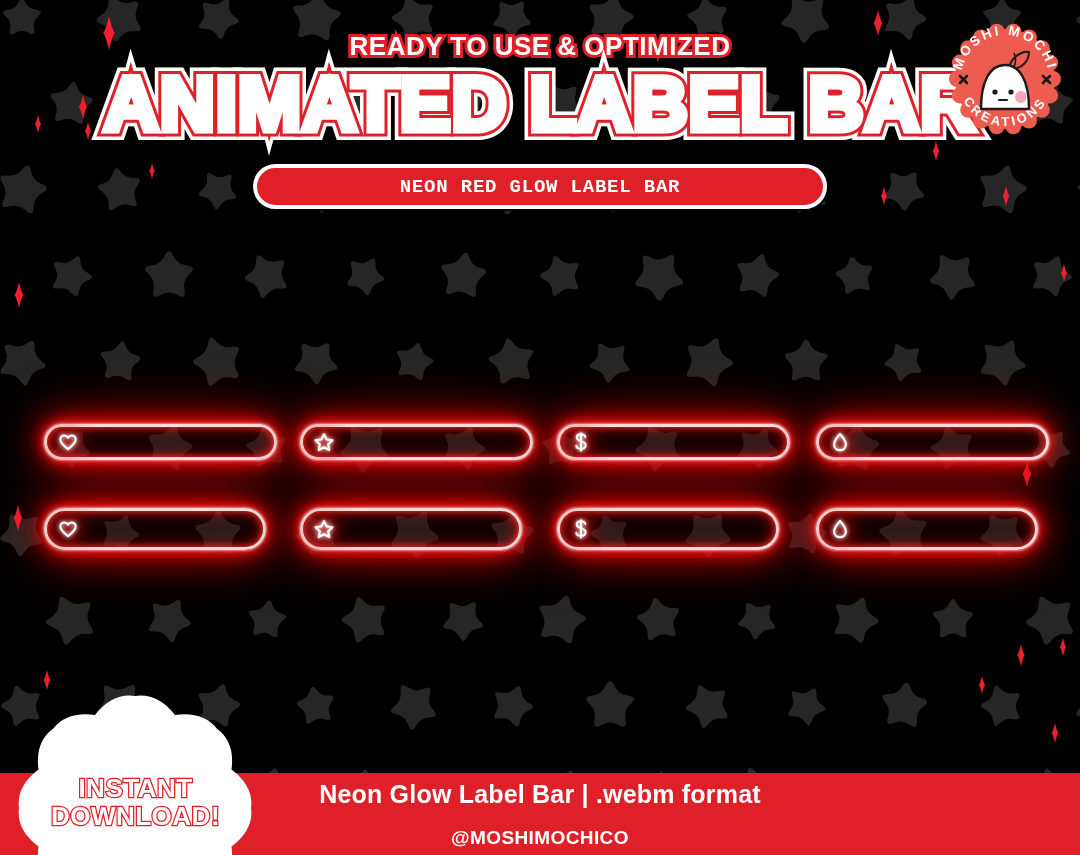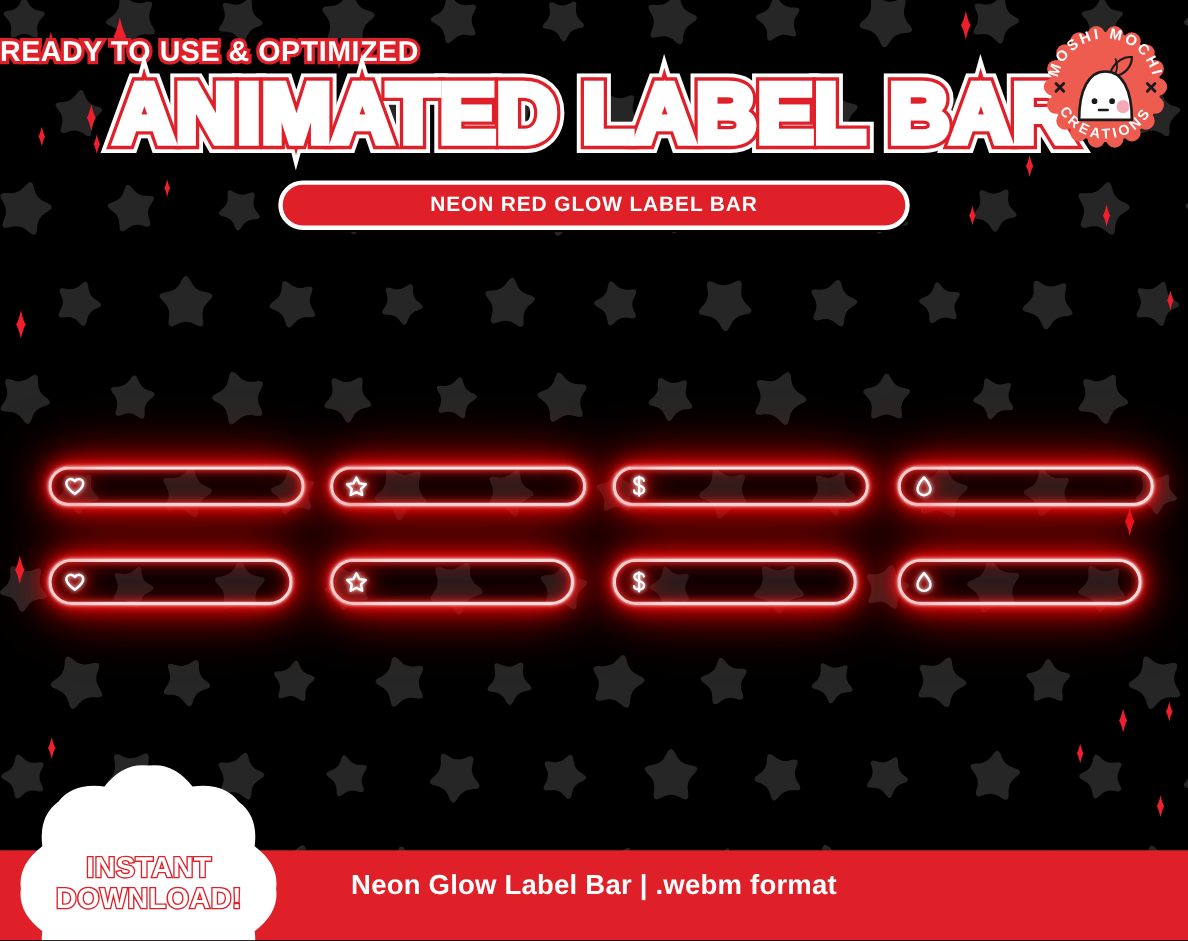--- a/index.html
+++ b/index.html
@@ -19,20 +19,21 @@
 
   
   #bg-stars { position:absolute; inset:0; z-index:0; }
   #bg-sparkles { position:absolute; inset:0; z-index:1; pointer-events:none; }
 
   
   .header { position:absolute; top:0; left:0; width:1080px; z-index:5; }
 
   .eyebrow {
     position:absolute; top:31px; left:0; width:1080px;
+    text-align:center;
     font-size:26px; font-weight:bold; letter-spacing:.5px;
     color:#ffffff;
     -webkit-text-stroke:6px #e02029;
     paint-order:stroke fill;
     text-transform:uppercase;
   }
 
   .main-title {
     position:absolute; top:66px; left:0; width:1080px;
     text-align:center;
@@ -64,20 +65,21 @@
   }
 
   .subtitle-pill {
     position:absolute; top:164px; left:253px;
     width:574px; height:45px;
     background:#e02029;
     border:4px solid #ffffff;
     border-radius:999px;
     display:flex; align-items:center; justify-content:center;
     box-shadow:0 0 0 2px #000;
+    font-family:Liberation Mono, monospace;
   }
   .subtitle-pill span {
     color:#ffffff; font-size:19px; font-weight:bold; letter-spacing:.8px;
     text-transform:uppercase;
   }
 
   
   .logo-badge {
     position:absolute; top:17px; right:13px;
     width:124px; height:124px; z-index:6;
@@ -501,20 +503,21 @@
         <div class="bar-icon">
           <svg viewBox="0 0 24 24">
             <path d="M12 2.4 C12 2.4 4.9 10.3 4.9 15.1 C4.9 19 8.1 21.8 12 21.8 C15.9 21.8 19.1 19 19.1 15.1 C19.1 10.3 12 2.4 12 2.4 Z" fill="none" stroke="#ffffff" stroke-width="2.6" stroke-linejoin="round"></path>
           </svg>
         </div>
       </div>
     </div>
 
   <div class="bottom-banner">
     <div class="banner-line1">Neon Glow Label Bar | .webm format</div>
+    <div class="banner-line2">@MOSHIMOCHICO</div>
   </div>
 
   <div class="download-blob">
     <svg viewBox="0 0 245 165" width="245" height="165">
       <path id="blobPath" fill="#ffffff" d="M122.0,6.0Q144.5,2.7 162.0,24.9Q190.5,21.2 204.0,38.8Q222.1,52.0 218.5,79.4Q241.0,96.4 238.0,118.0Q241.0,139.6 218.5,156.6Q222.1,184.0 204.0,197.2Q190.5,214.8 162.0,211.1Q144.5,233.3 122.0,230.0Q99.5,233.3 82.0,211.1Q53.5,214.8 40.0,197.2Q21.9,184.0 25.5,156.6Q3.0,139.6 6.0,118.0Q3.0,96.4 25.5,79.4Q21.9,52.0 40.0,38.8Q53.5,21.2 82.0,24.9Q99.5,2.7 122.0,6.0Z"></path>
     </svg>
     <div class="blob-text">
       <div>INSTANT</div>
       <div>DOWNLOAD!</div>
     </div>

